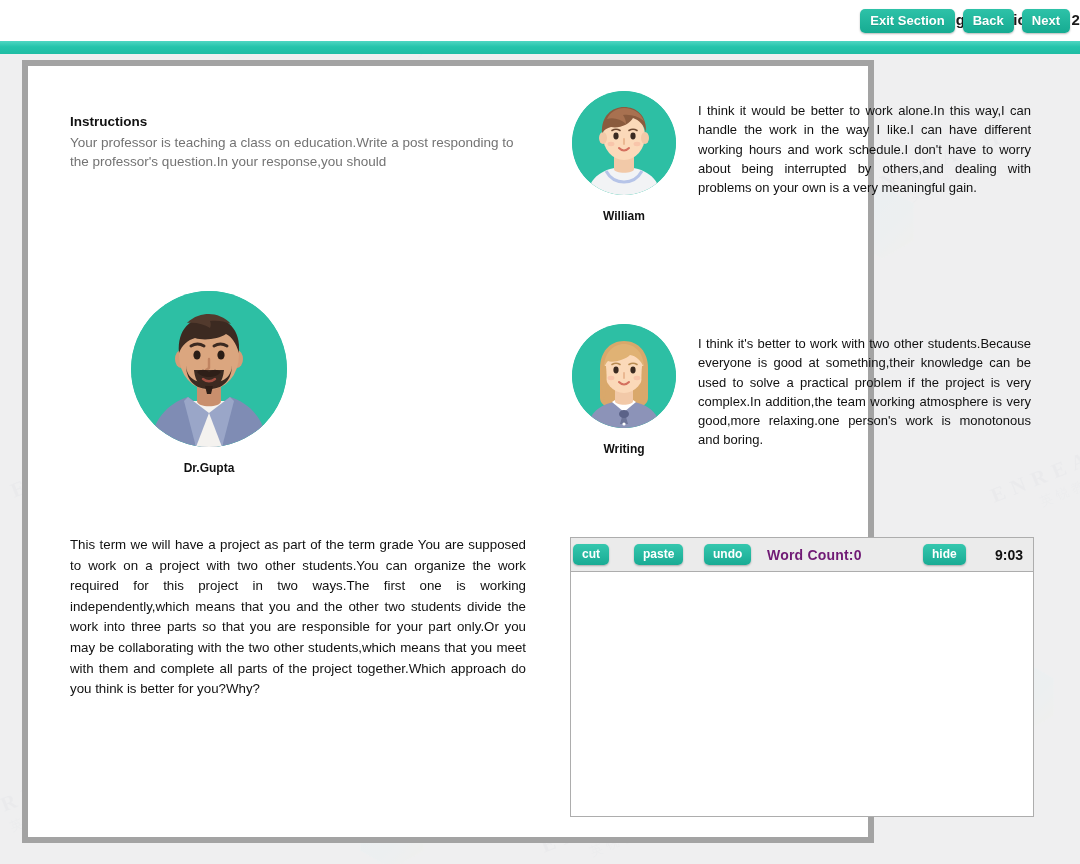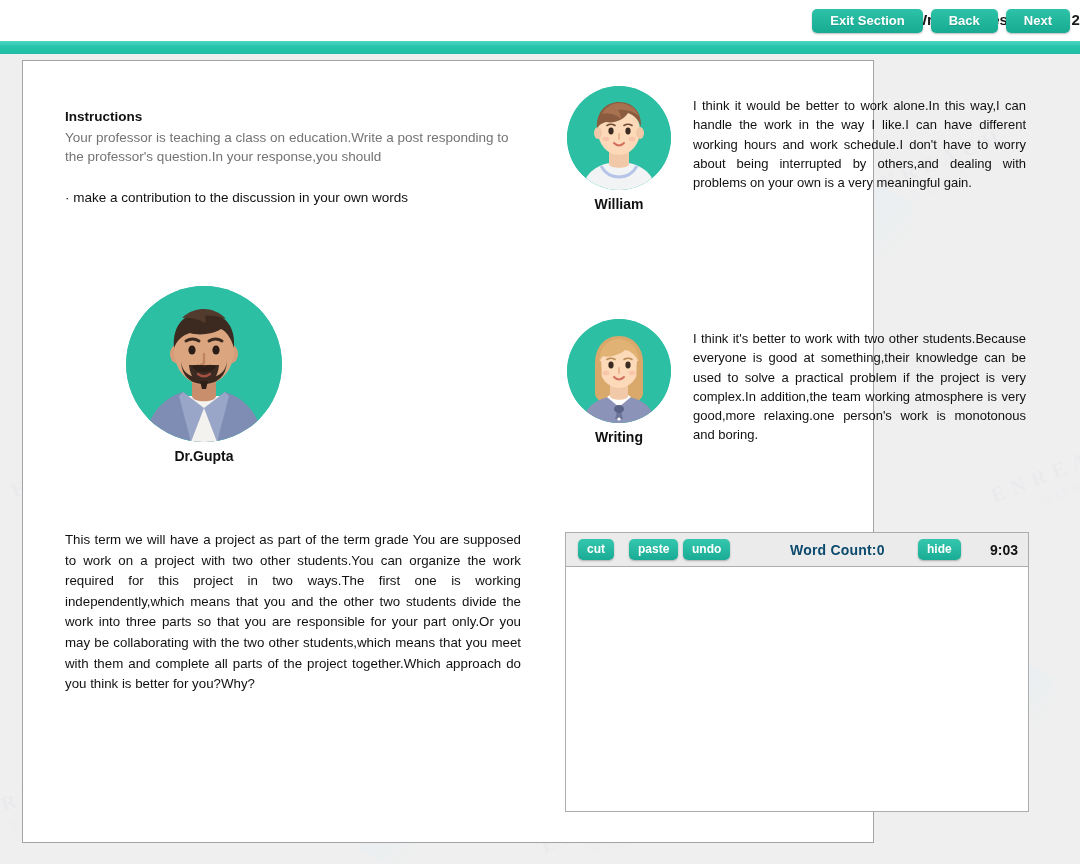--- a/index.html
+++ b/index.html
@@ -79,21 +79,21 @@
     display: flex;
     gap: 8px;
   }
   .nav-btn {
     background: linear-gradient(180deg,#2ec2a8 0%, #16ab92 100%);
     color: #ffffff;
     font-size: 13px;
     font-weight: 700;
     border: none;
     border-radius: 5px;
-    padding: 4px 18px 5px;
+    padding: 4px 10px 5px;
     box-shadow: 0 1px 2px rgba(0,0,0,.28);
     cursor: pointer;
     line-height: 15px;
     font-family: "Liberation Sans", sans-serif;
     text-shadow: 0 1px 0 rgba(0,0,0,.10);
   }
   #teal-band {
     position: absolute;
     left: 0; top: 41px; width: 1080px; height: 13px;
     background: linear-gradient(180deg,#4fd6c2 0%, #25c4ab 45%, #1fbda4 100%);
@@ -107,21 +107,21 @@
     background: #efeff0;
     z-index: 1;
   }
 
   
   #content-card {
     position: absolute;
     left: 22px; top: 60px;
     width: 852px; height: 783px;
     background: #ffffff;
-    border: 1px solid #a3a3a3;
+    border: 6px solid #a3a3a3;
     box-sizing: border-box;
     z-index: 10;
   }
 
   
   #instructions-block {
     position: absolute;
     left: 42px; top: 48px;
     width: 462px;
     z-index: 12;
@@ -151,24 +151,24 @@
   
   .avatar-wrap { position: absolute; z-index: 12; }
   .avatar-circle {
     border-radius: 50%;
     overflow: hidden;
     background: #2dbfa4;
     position: relative;
   }
   .avatar-name {
     text-align: center;
-    font-size: 14px;
-    font-weight: 700;
-    color: #111;
-    margin-top: 6px;
+    font-size: 12px;
+    font-weight: 700;
+    color: #111;
+    margin-top: 14px;
   }
   #avatar-william   { left: 544px; top: 25px;  }
   #avatar-vivian    { left: 544px; top: 258px; }
   #avatar-gupta     { left: 103px; top: 225px; }
   #avatar-william .avatar-circle,
   #avatar-vivian  .avatar-circle { width: 104px; height: 104px; }
   #avatar-gupta   .avatar-circle { width: 156px; height: 156px; }
 
   
   .post-text {
@@ -222,29 +222,29 @@
     font-size: 12px;
     font-weight: 700;
     border: none;
     border-radius: 5px;
     padding: 3px 9px 4px;
     box-shadow: 0 1px 2px rgba(0,0,0,.28);
     cursor: pointer;
     line-height: 14px;
     font-family: "Liberation Sans", sans-serif;
   }
-  #tool-cut   { position: absolute; left: 12px; text-align: center;  }
+  #tool-cut   { position: absolute; left: 2px; text-align: center;  }
   #tool-paste { position: absolute; left: 63px;  }
-  #tool-undo  { position: absolute; left: 117px; }
+  #tool-undo  { position: absolute; left: 133px; }
   #word-count {
     position: absolute;
-    left: 224px;
+    left: 196px;
     font-size: 14px;
     font-weight: 700;
-    color: #0c4a6e;
+    color: #701a75;
     letter-spacing: .2px;
   }
   #tool-hide  { position: absolute; left: 352px; }
   #timer {
     position: absolute;
     right: 10px;
     font-size: 14px;
     font-weight: 700;
     color: #111;
   }
@@ -277,21 +277,20 @@
 <div id="teal-band"></div>
 
 <div id="page-bg"></div>
 
 <div id="content-card">
 
   <div id="instructions-block">
     <div id="instructions-heading">Instructions</div>
     <div class="instr-text">Your professor is teaching a class on education.Write a post responding to the professor's question.In your response,you should</div>
     <div id="instructions-gap"></div>
-    <div class="instr-bullet">· make a contribution to the discussion in your own words</div>
   </div>
 
   <div class="avatar-wrap" id="avatar-william">
     <div class="avatar-circle">
       <svg viewBox="0 0 104 104" width="104" height="104" aria-hidden="true">
         <circle cx="52" cy="52" r="52" fill="#2dbfa4"></circle>
 
         <path d="M16 104c0-17 16-28 36-28s36 11 36 28z" fill="#f2f3f5"></path>
         <path d="M34 80c5 9 13 11 18 11s13-2 18-11" fill="none" stroke="#b6c4e8" stroke-width="3"></path>
 

